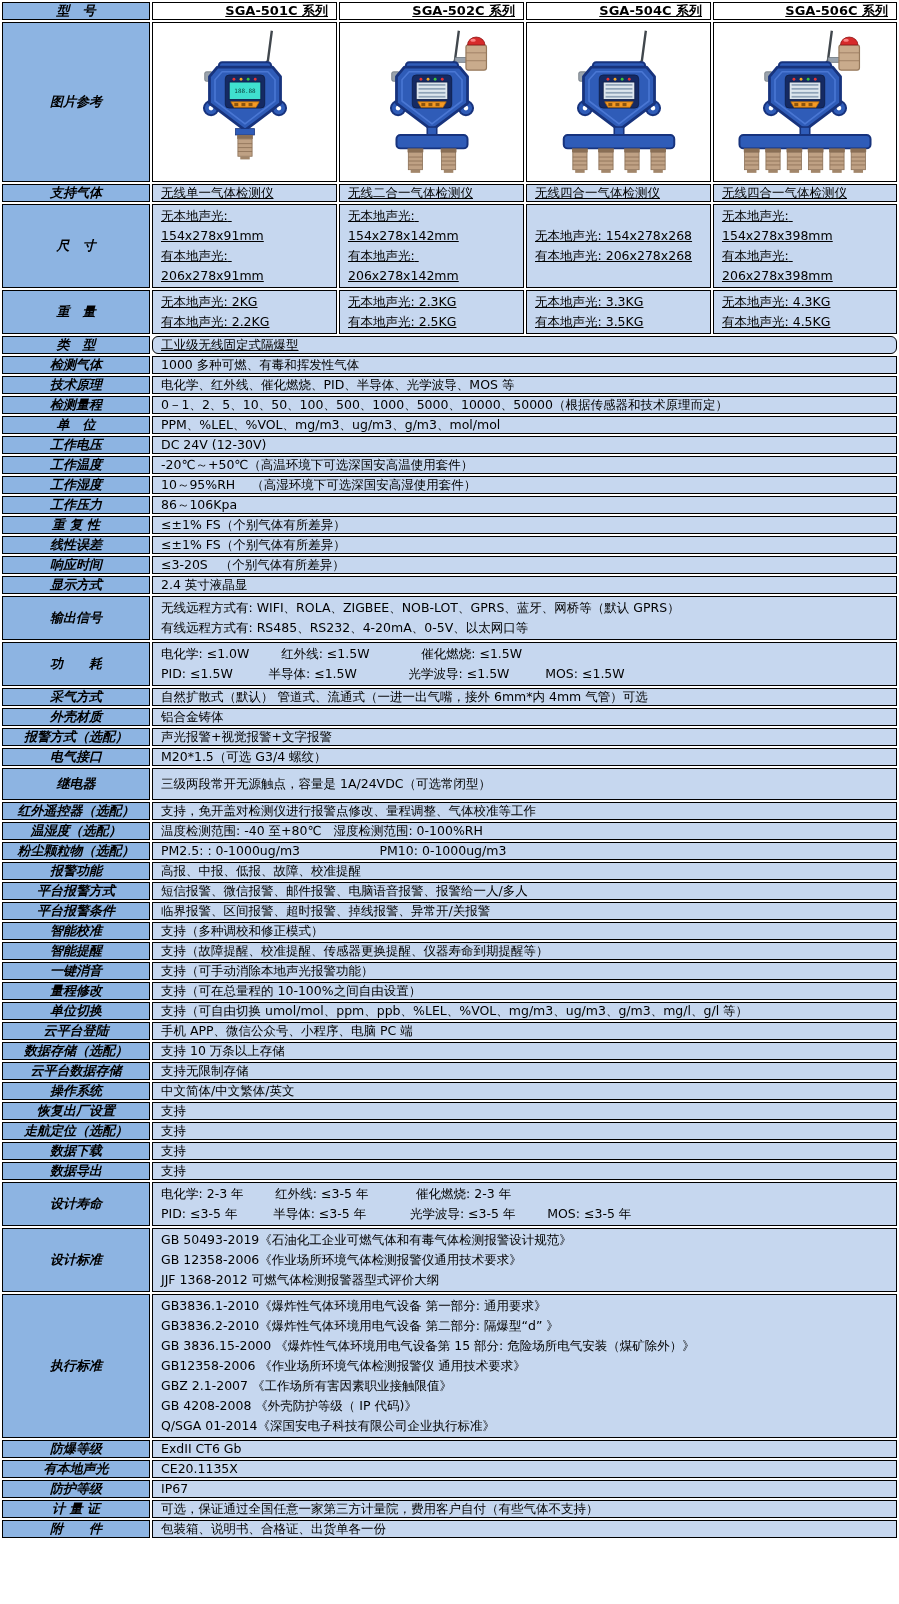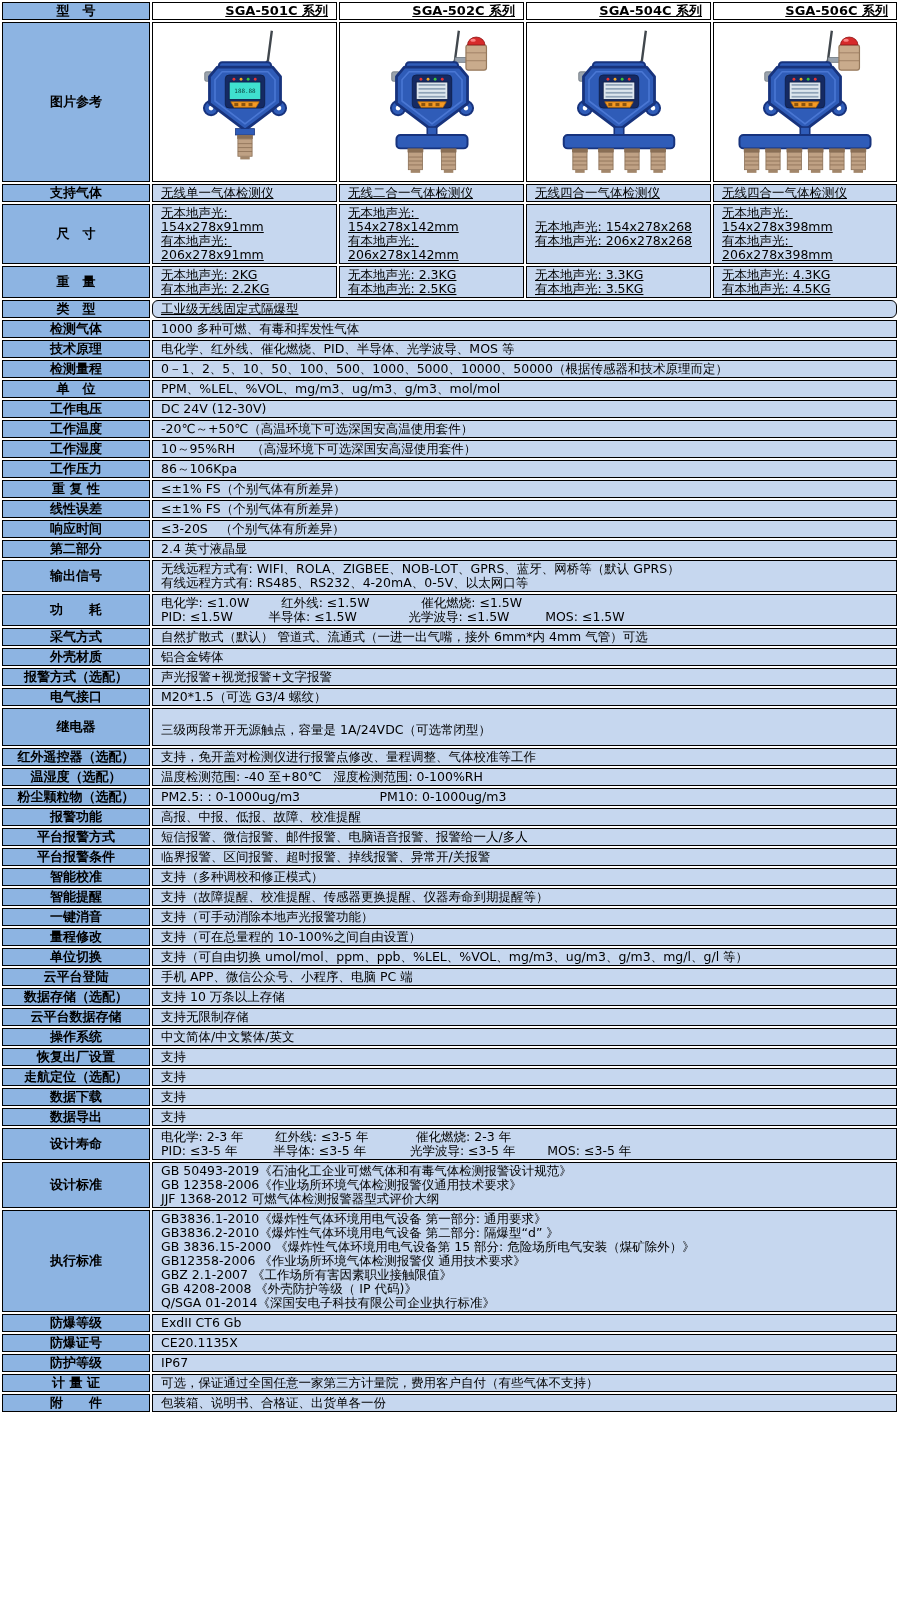--- a/index.html
+++ b/index.html
@@ -1,25 +1,25 @@
 <!DOCTYPE html>
 <html style="--label-bg: #8DB4E2; --value-bg: #C6D7EF; --border: #000000; --gap: #FFFFFF;"><head>
 <meta charset="utf-8">
 <style>
   html,body{margin:0;padding:0;background:#fff;}
   body{width:899px;font-family:"DejaVu Sans",sans-serif;color:#000;}
   table{border-collapse:separate;border-spacing:2px;width:899px;table-layout:fixed;background:var(--gap,#fff);}
   td{border:1.5px solid var(--border,#000);vertical-align:middle;font-size:12.5px;line-height:14px;padding:1px 8px;overflow:hidden;}
-  td.label{background:var(--label-bg,#8DB4E2);font-weight:bold;text-align:center;font-size:13px;padding:1px 2px;}
+  td.label{background:var(--label-bg,#8DB4E2);font-weight:bold;text-align:center;font-size:13px;padding:1px 2px;font-style:italic;}
   td.model{background:#fff;font-weight:bold;text-align:right;font-size:13px;text-decoration:underline;}
   td.val{background:var(--value-bg,#C6D7EF);text-align:left;white-space:pre-wrap;}
   td.valc{background:var(--value-bg,#C6D7EF);text-align:left;white-space:pre-wrap;text-decoration:underline;}
-  td.multi{line-height:14px;margin-left:48px;}
+  td.multi{line-height:20px;margin-left:48px;}
   td.u{text-decoration:underline;border-radius:6px;}
-  td.tall{padding-top:14px;padding-bottom:8px;}
+  td.tall{padding-top:8px;padding-bottom:8px;}
   td.img-cell{background:#fff;height:158px;text-align:center;padding:0;}
   .det{display:inline-block;}
 </style>
 </head>
 <body>
 
 <table>
   <colgroup>
     <col style="width:148px">
       <col style="width:185px">
@@ -348,21 +348,21 @@
     <td class="label">线性误差</td>
     <td class="val" colspan="4">≤±1% FS（个别气体有所差异）</td>
   </tr>
 
   <tr>
     <td class="label">响应时间</td>
     <td class="val" colspan="4">≤3-20S   （个别气体有所差异）</td>
   </tr>
 
   <tr>
-    <td class="label">第二部分</td>
+    <td class="label">显示方式</td>
     <td class="val" colspan="4">2.4 英寸液晶显</td>
   </tr>
 
   <tr>
     <td class="label">输出信号</td>
     <td class="val multi" colspan="4">无线远程方式有: WIFI、ROLA、ZIGBEE、NOB-LOT、GPRS、蓝牙、网桥等（默认 GPRS）
 有线远程方式有: RS485、RS232、4-20mA、0-5V、以太网口等</td>
   </tr>
 
   <tr>
@@ -515,21 +515,21 @@
 GB 4208-2008 《外壳防护等级（ IP 代码)》
 Q/SGA 01-2014《深国安电子科技有限公司企业执行标准》</td>
   </tr>
 
   <tr>
     <td class="label">防爆等级</td>
     <td class="val" colspan="4">ExdII CT6 Gb</td>
   </tr>
 
   <tr>
-    <td class="label">防爆证号</td>
+    <td class="label">有本地声光</td>
     <td class="val" colspan="4">CE20.1135X</td>
   </tr>
 
   <tr>
     <td class="label">防护等级</td>
     <td class="val" colspan="4">IP67</td>
   </tr>
 
   <tr>
     <td class="label">计 量 证</td>

